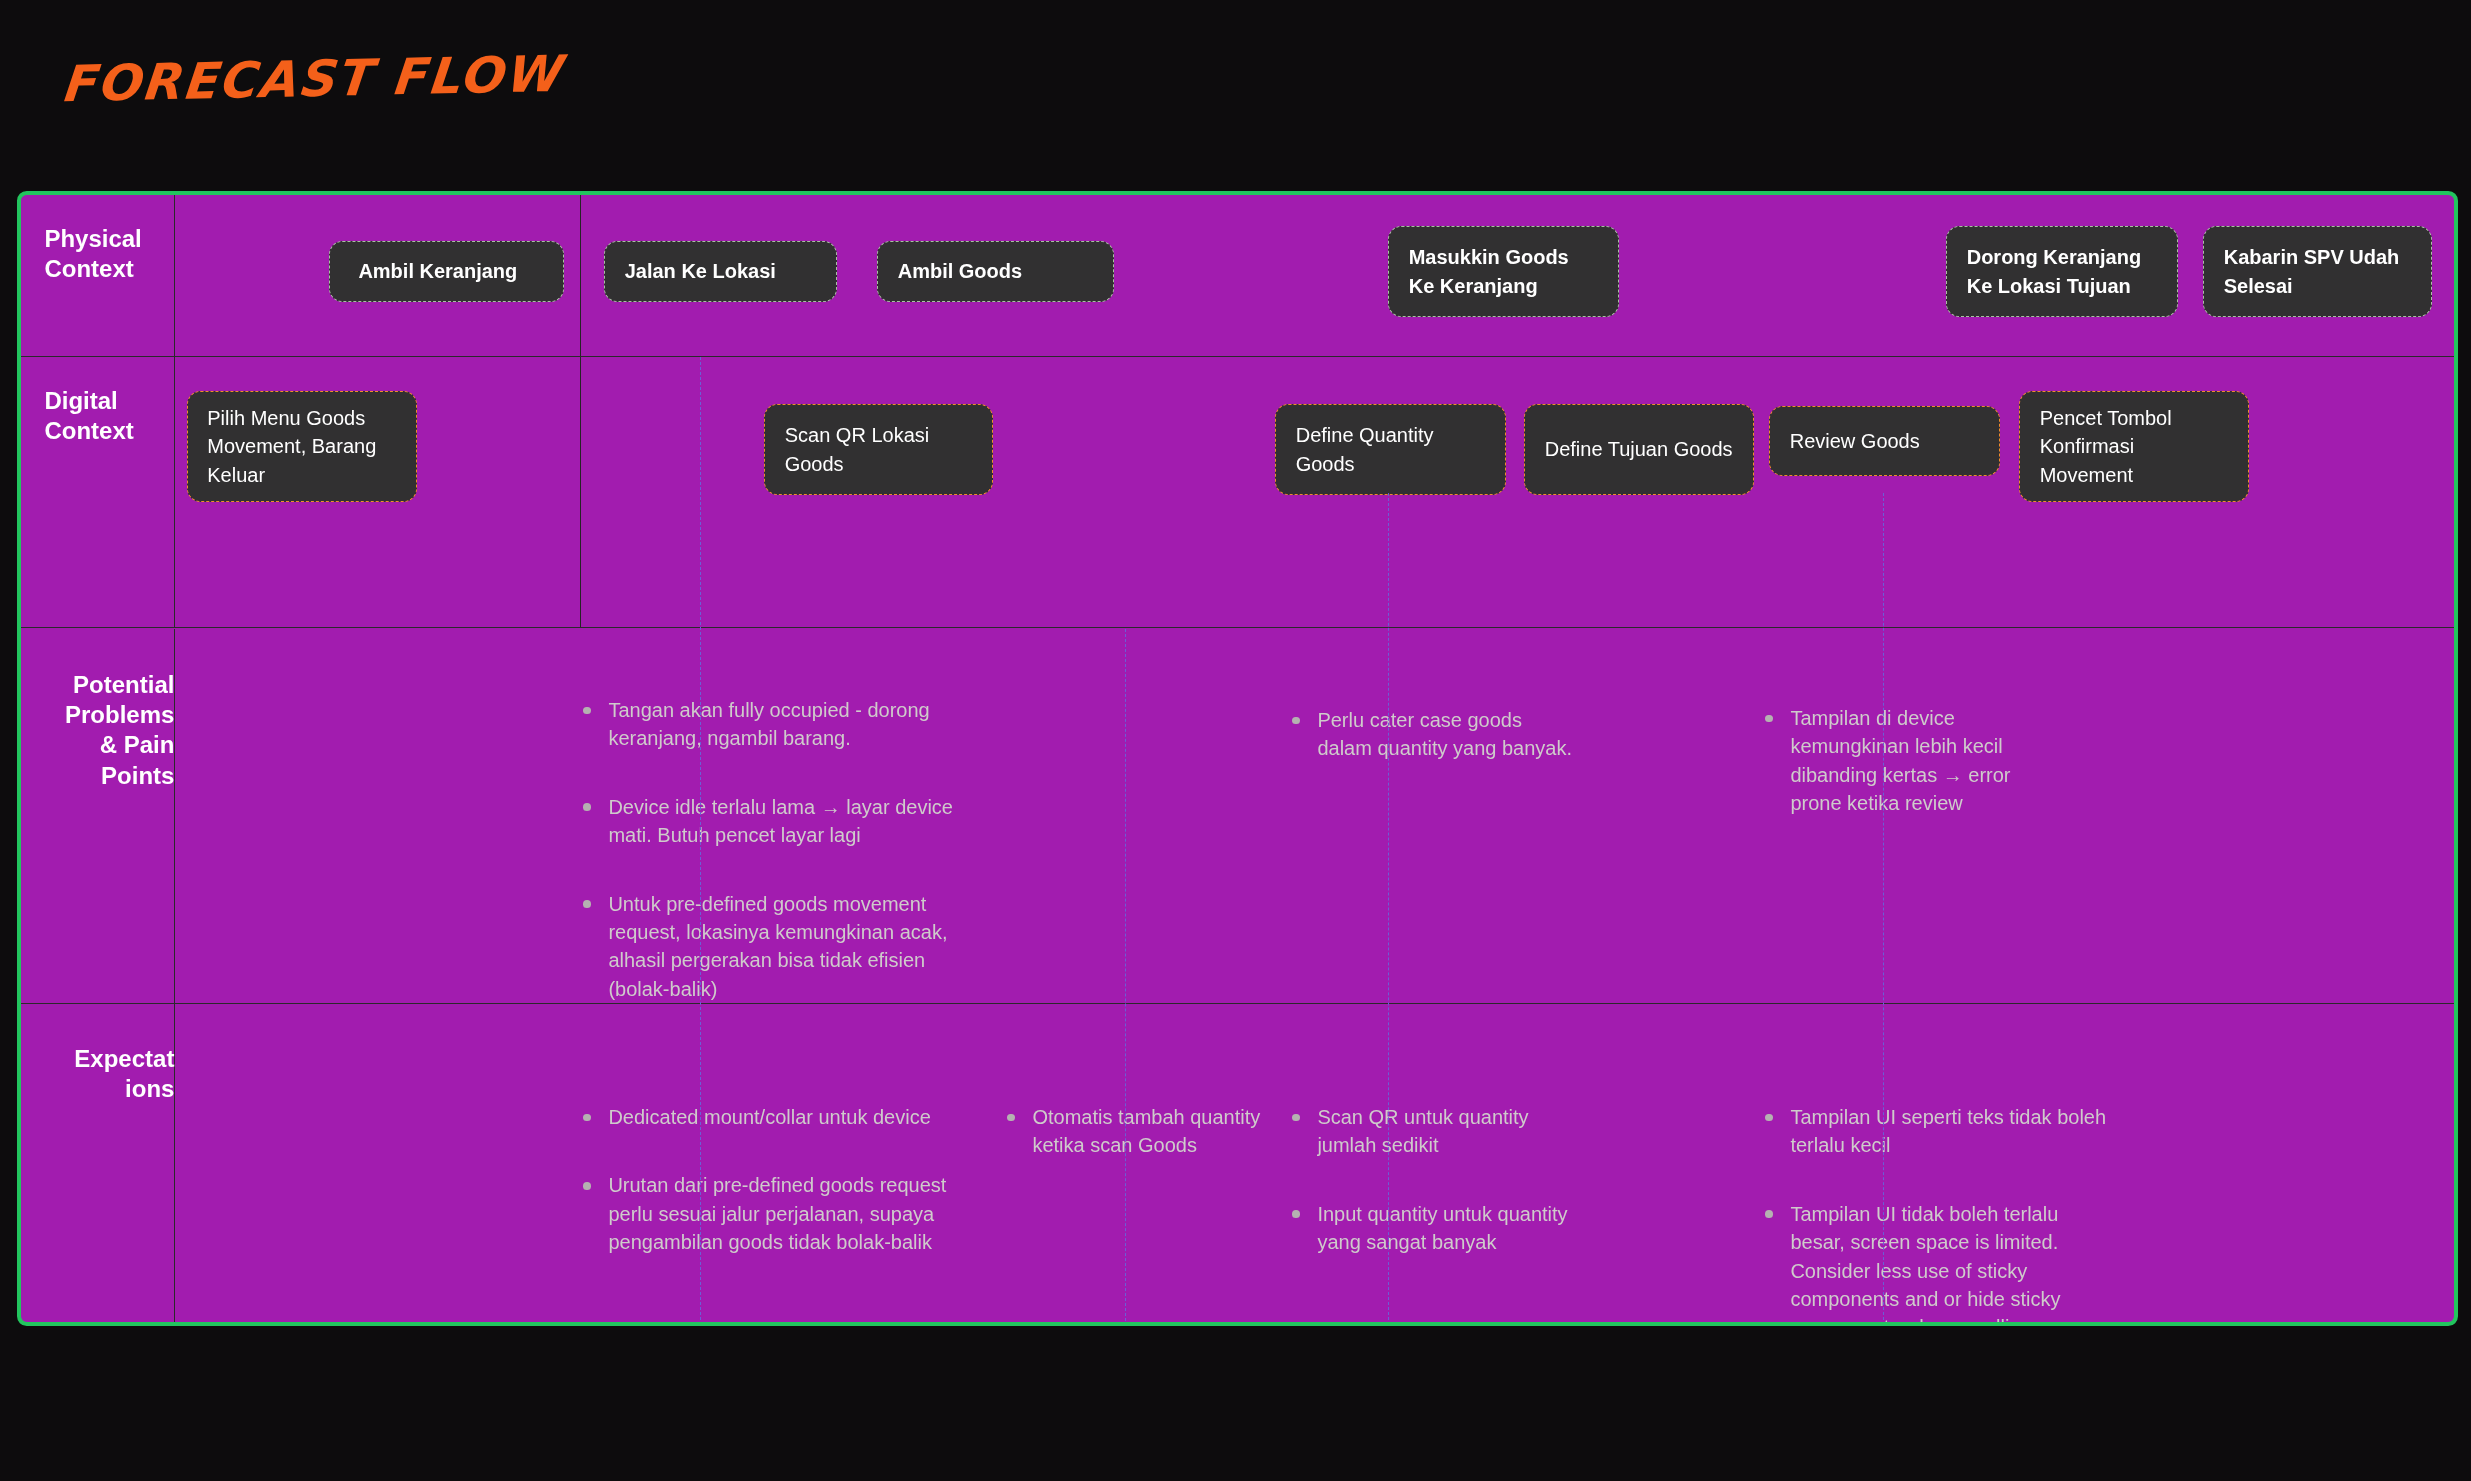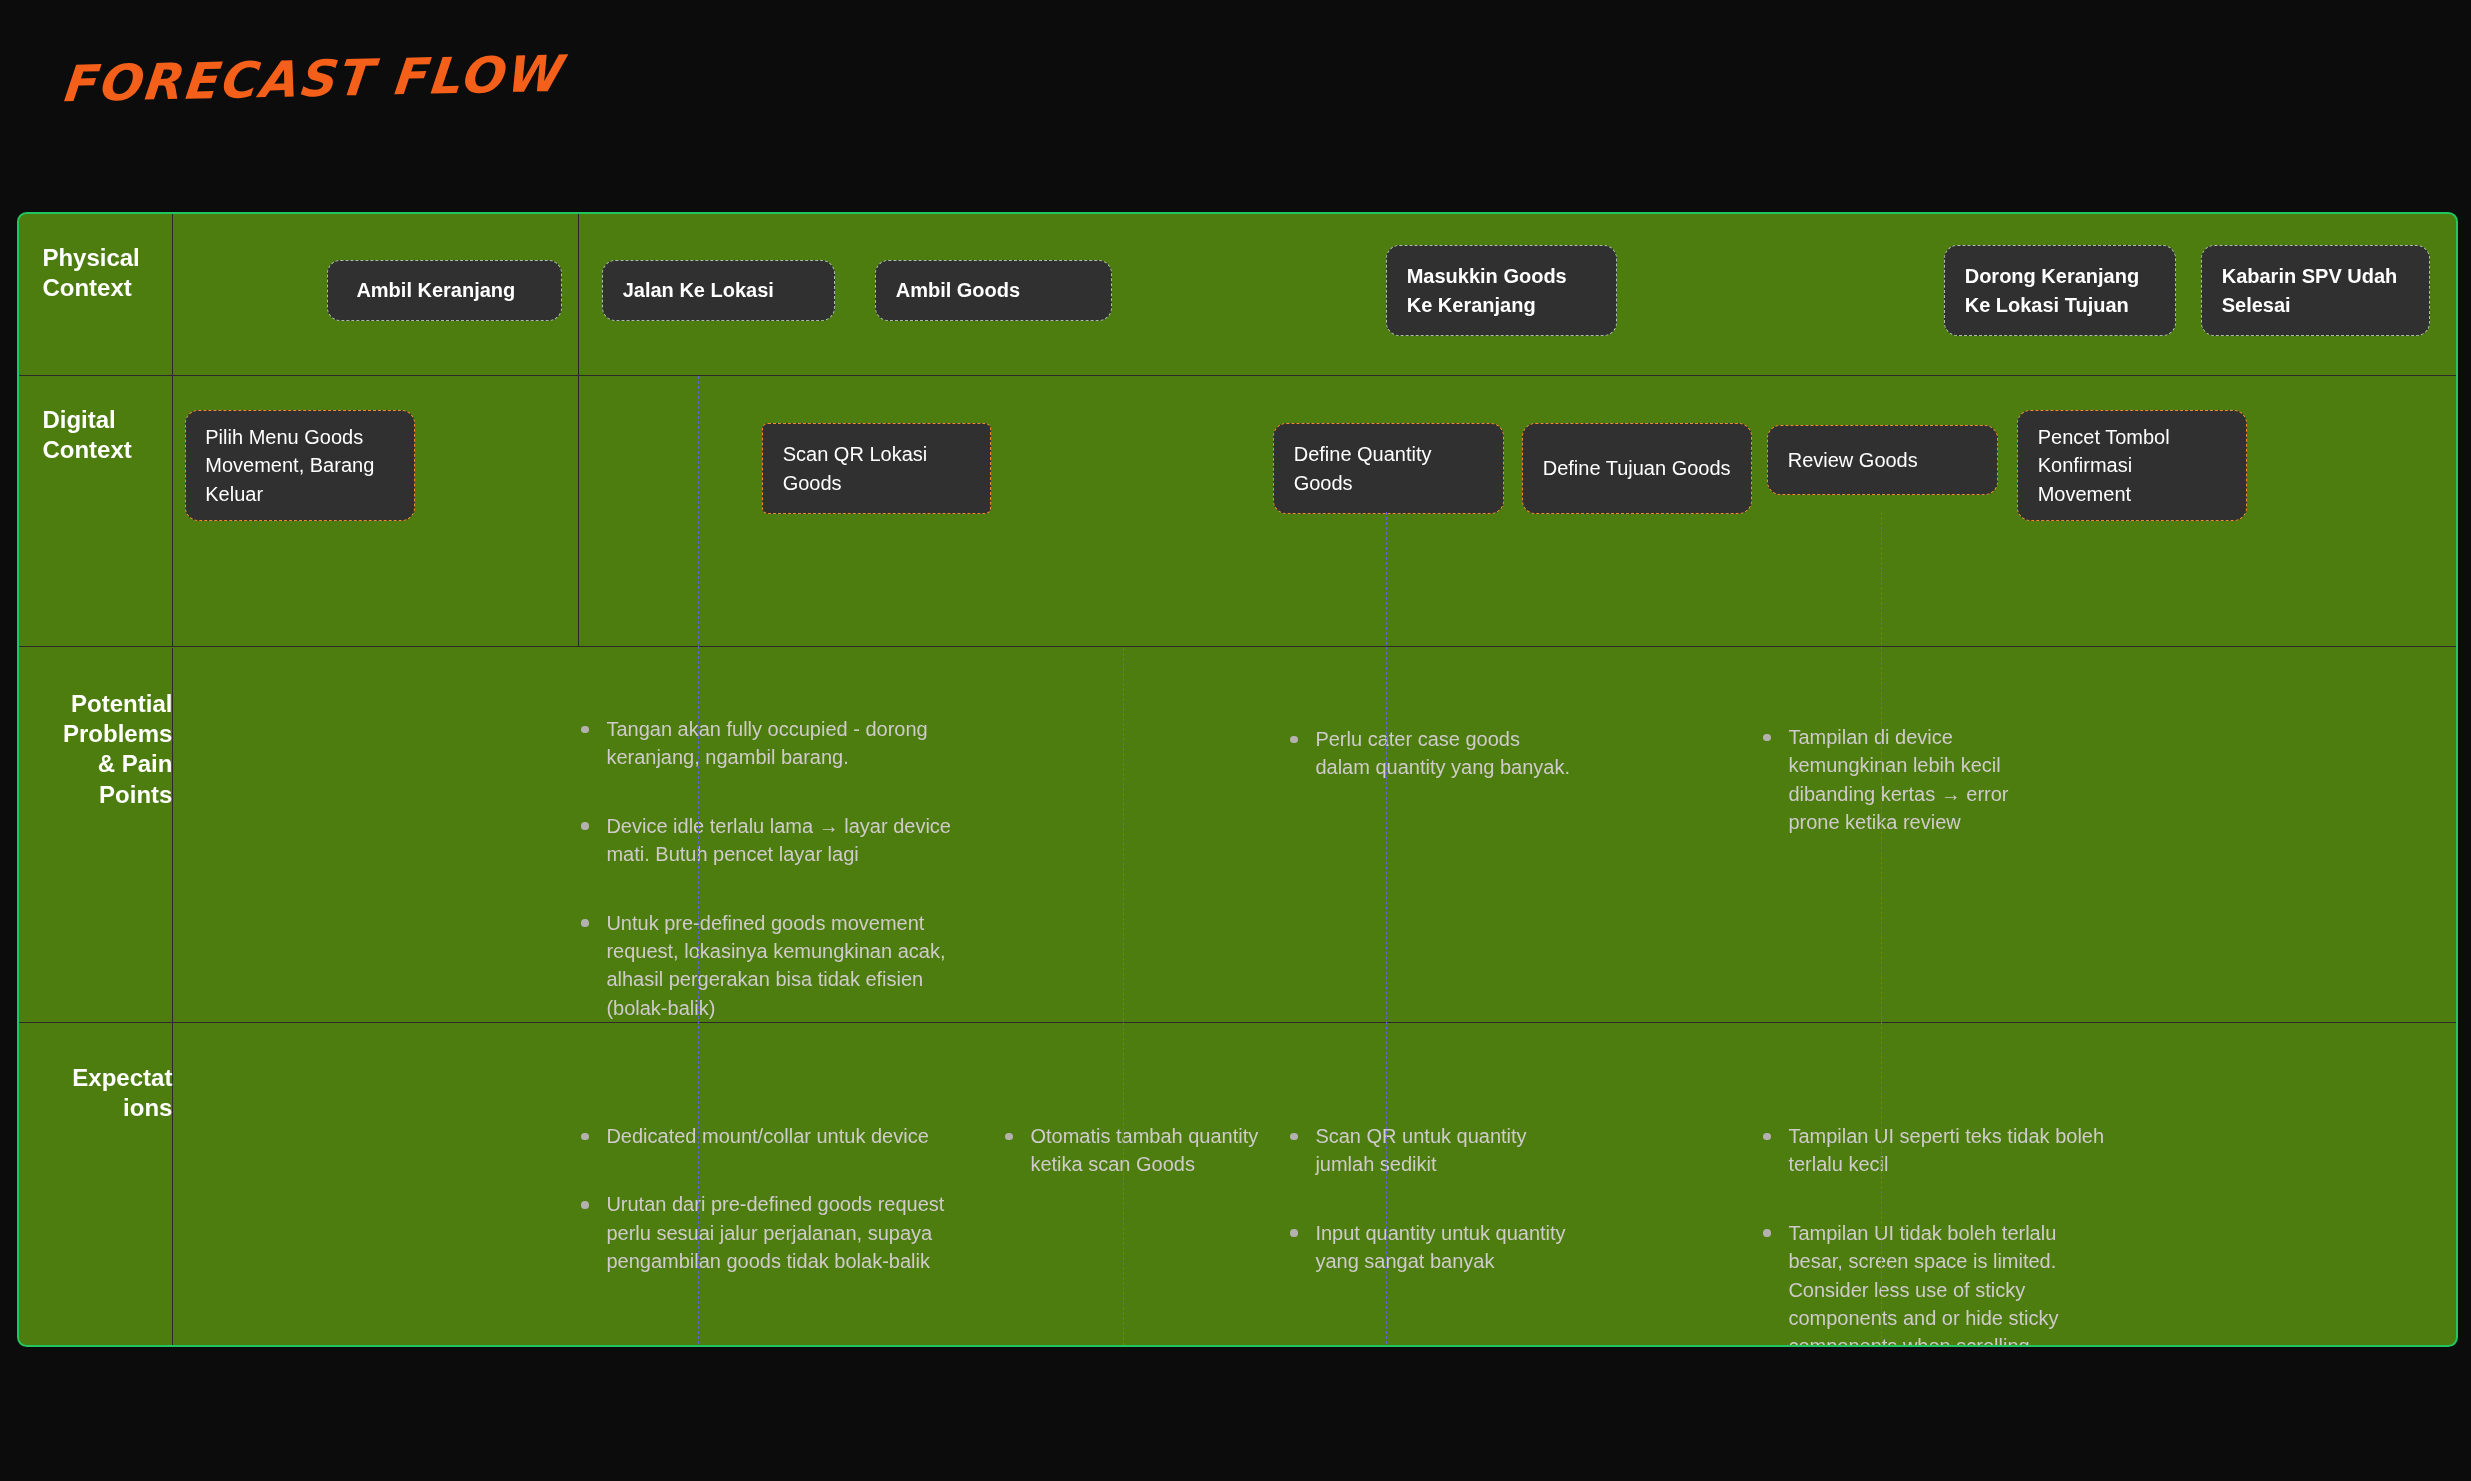--- a/index.html
+++ b/index.html
@@ -32,26 +32,26 @@
     color: #f4601a;
     transform: skewX(-9deg) rotate(-1.2deg);
     white-space: nowrap;
     text-transform: uppercase;
   }
 
   
   #grid {
     position: absolute;
     left: 17.4px;
-    top: 212px;
+    top: 191px;
     width: 2441px;
     height: 1135px;
-    border: 2px solid #22c55e;
+    border: 4px solid #22c55e;
     border-radius: 9.7px;
-    background: #4d7c0f;
+    background: #a21caf;
     overflow: hidden;
   }
 
   .row {
     position: absolute;
     left: 0;
     width: 100%;
     border-bottom: 1px solid #2b292b;
   }
   .row.last { border-bottom: none; }
@@ -189,21 +189,21 @@
         <div>Digital</div>
         <div>Context</div>
       </div>
       <div class="lane">
         <div class="col-div" style="left:405px;"></div>
 
         <div class="card digital" style="left:11.6px; top:34px; width:230px; height:111px;">
           <span>Pilih Menu Goods Movement, Barang Keluar</span>
         </div>
 
-        <div class="card digital" style="left:589px; top:47px; width:229px; height:91px;border-radius:6px;">
+        <div class="card digital" style="left:589px; top:47px; width:229px; height:91px;">
           <span>Scan QR Lokasi Goods</span>
         </div>
 
 
         <div class="card digital" style="left:1100px; top:47px; width:231px; height:91px;">
           <span>Define Quantity Goods</span>
         </div>
 
         <div class="card digital" style="left:1349px; top:47px; width:230px; height:91px;">
           <span>Define Tujuan Goods</span>

